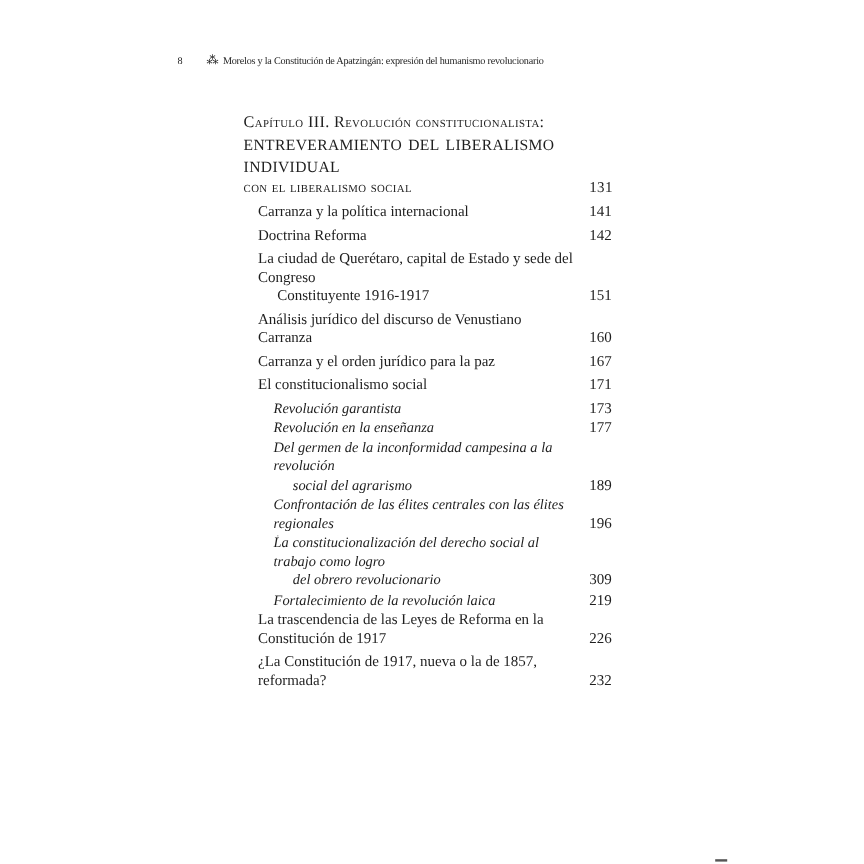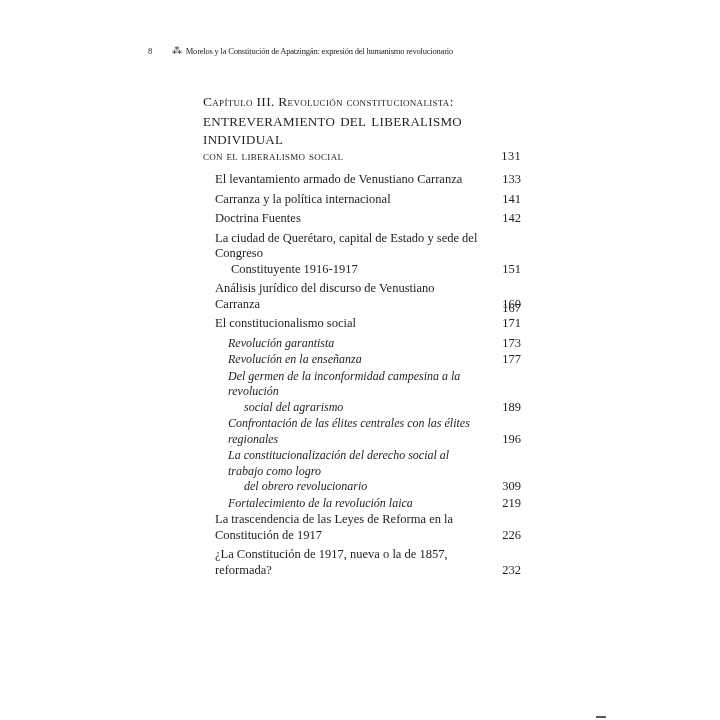--- a/index.html
+++ b/index.html
@@ -22,21 +22,21 @@
       font-size: 13.5px; line-height: 18px; letter-spacing: 0.3px;
       position: relative;
       margin-top: 21px;
     }
     .chapter .line2, .chapter .line3 { font-variant: small-caps; text-transform: lowercase; }
     .sc { font-variant: small-caps; }
     .chapter .line1 { display: block; }
     .chapter .line2 { display: block; font-size: 19px; }
     .chapter .line3 { display: block; font-size: 13px; position: relative; }
     .pg {
-      position: absolute; right: 0; width: 30px; text-align: right;
+      position: absolute; right: 0; width: 30px; 
       font-size: 12.5px;
     }
     .entry {
       position: relative; font-size: 12.5px; line-height: 15.5px;
       padding-right: 40px;
     }
     .entry .pg { bottom: 0; }
     .lvl1 { margin-left: 12px; }
     .lvl2 { margin-left: 25px; font-style: italic; font-size: 12px; }
     .lvl2 .pg { font-style: normal; font-size: 12.5px; }
@@ -61,42 +61,39 @@
 </div>
 
 <div class="toc">
 
   <div class="chapter">
     <span class="line1 sc">Capítulo III. Revolución constitucionalista:</span>
     <span class="line2">entreveramiento del liberalismo individual</span>
     <span class="line3"><span>con el liberalismo social</span><span class="pg" style="bottom:0;">131</span></span>
   </div>
 
-  <div class="entry lvl1 gap6">
-    <span>El levantamiento armado de Venustiano Carranza</span>
-    <span class="pg">133</span>
-  </div>
   <div class="entry lvl1 gap4">
     <span>Carranza y la política internacional</span>
     <span class="pg">141</span>
   </div>
   <div class="entry lvl1 gap4">
-    <span>Doctrina Fuentes</span>
+    <span>Doctrina Reforma</span>
     <span class="pg">142</span>
   </div>
   <div class="entry lvl1 gap4">
     <span>La ciudad de Querétaro, capital de Estado y sede del Congreso</span>
     <span class="cont">Constituyente 1916-1917</span>
     <span class="pg">151</span>
   </div>
   <div class="entry lvl1 gap4">
     <span>Análisis jurídico del discurso de Venustiano Carranza</span>
     <span class="pg">160</span>
   </div>
   <div class="entry lvl1 gap4">
+    <span>Carranza y el orden jurídico para la paz</span>
     <span class="pg">167</span>
   </div>
   <div class="entry lvl1 gap4">
     <span>El constitucionalismo social</span>
     <span class="pg">171</span>
   </div>
 
   <div class="entry lvl2 gap4">
     <span>Revolución garantista</span>
     <span class="pg">173</span>

